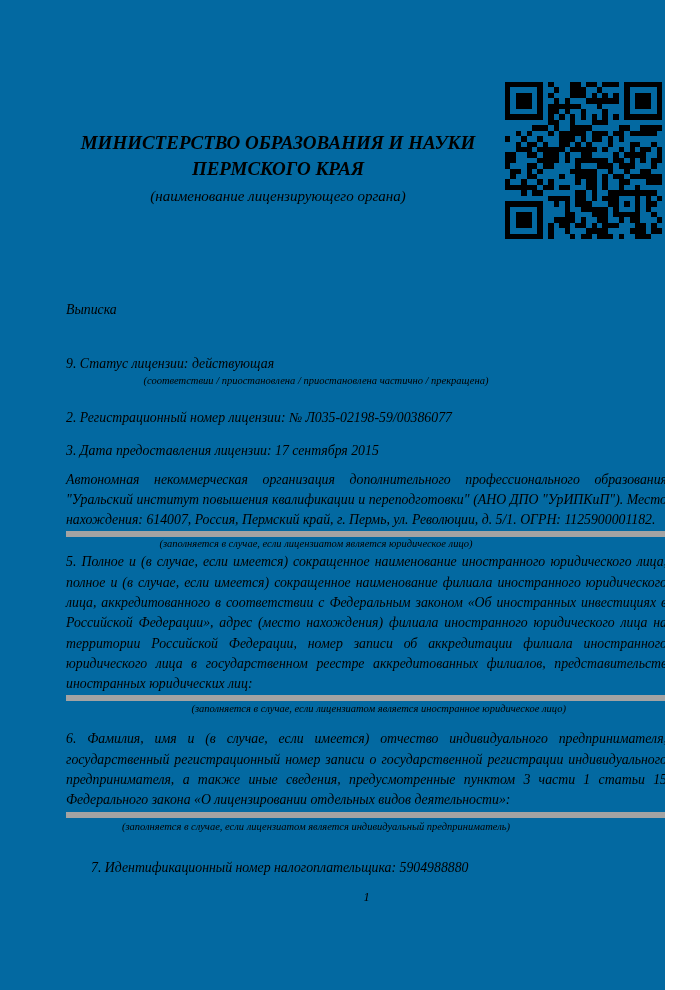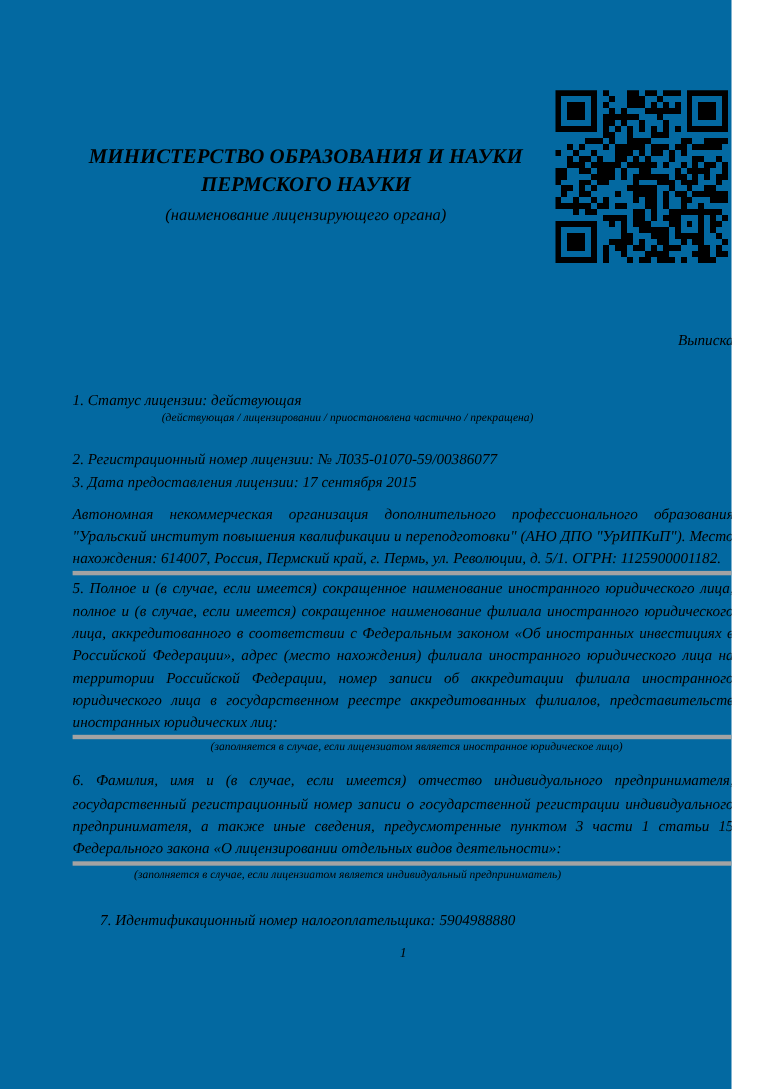--- a/index.html
+++ b/index.html
@@ -7,49 +7,49 @@
     position:relative;width:665px;height:990px;background:#0369a1;
     font-family:"Liberation Serif","DejaVu Serif",serif;color:#000;overflow:hidden;font-style:italic;
   }
   .content{position:absolute;left:66px;top:0;width:601px;}
   .header-row{margin-top:82px;position:relative;height:157px;}
   .authority{width:424px;padding-top:48px;text-align:center;}
   .authority-name{font-size:19px;line-height:26px;font-weight:bold;}
   .authority-caption{font-size:15px;line-height:12px;margin-top:8px;}
   .qr-wrap{position:absolute;top:0;right:5px;width:157px;height:157px;}
   .qr-wrap svg{display:block;width:157px;height:157px;shape-rendering:crispEdges;}
-  .doc-title{margin-top:62px;text-align:right;font-size:13.8px;line-height:17.5px;}
+  .doc-title{margin-top:62px;text-align:left;font-size:13.8px;line-height:17.5px;}
   .item{font-size:13.8px;line-height:20.3px;text-align:justify;}
   .item p{margin:0;}
   .single{text-align:left;line-height:21px;}
-  .ruled{border-bottom:4px solid #a3a3a3;padding-bottom:1px;}
+  .ruled{border-bottom:6px solid #a3a3a3;padding-bottom:1px;}
   .caption{width:500px;text-align:center;font-size:10.5px;line-height:13px;}
   .mt-title1{margin-top:34px;}
   .mt-item2{margin-top:20px;}
-  .mt-item3{}
+  .mt-item3{margin-top:12px;}
   .mt-item4{margin-top:9px;}
   .mt-cap4{margin-top:0;}
   .mt-item5{margin-top:2px;}
   .mt-cap5{margin-top:1px;text-align:right;}
   .mt-item6{margin-top:14px;}
   .mt-cap6{margin-top:2px;}
   .mt-item7{margin-top:24px;margin-left:25px;}
   .page-number{margin-top:12px;text-align:center;font-size:12.5px;line-height:15px;width:601px;}
 </style>
 </head>
 <body>
 
 <div class="page">
   <div class="content">
 
     <div class="header-row">
       <div class="authority">
         <div class="authority-name">
           <div>МИНИСТЕРСТВО ОБРАЗОВАНИЯ И НАУКИ</div>
-          <div>ПЕРМСКОГО НАУКИ</div>
+          <div>ПЕРМСКОГО КРАЯ</div>
         </div>
         <div class="authority-caption">(наименование лицензирующего органа)</div>
       </div>
       <div class="qr-wrap">
         <svg id="qr-svg" viewBox="0 0 29 29" xmlns="http://www.w3.org/2000/svg" aria-hidden="true">
             <rect x="0" y="0" width="1" height="1" fill="#000000"></rect>
             <rect x="1" y="0" width="1" height="1" fill="#000000"></rect>
             <rect x="2" y="0" width="1" height="1" fill="#000000"></rect>
             <rect x="3" y="0" width="1" height="1" fill="#000000"></rect>
             <rect x="4" y="0" width="1" height="1" fill="#000000"></rect>
@@ -485,30 +485,31 @@
             <rect x="25" y="28" width="1" height="1" fill="#000000"></rect>
             <rect x="26" y="28" width="1" height="1" fill="#000000"></rect>
           </svg>
       </div>
     </div>
 
     <div class="doc-title">
       <div>Выписка</div>
     </div>
 
-    <div class="item single mt-title1">1. Статус лицензии: действующая</div>
-    <div class="caption">(действующая / лицензировании / приостановлена частично / прекращена)</div>
-
-    <div class="item single mt-item2">2. Регистрационный номер лицензии: № Л035-01070-59/00386077</div>
+    <div class="item single mt-title1">9. Статус лицензии: действующая</div>
+    <div class="caption">(соответствии / приостановлена / приостановлена частично / прекращена)</div>
+
+    <div class="item single mt-item2">2. Регистрационный номер лицензии: № Л035-02198-59/00386077</div>
 
     <div class="item single mt-item3">3. Дата предоставления лицензии: 17 сентября 2015</div>
 
     <div class="item mt-item4">
       <p class="ruled">Автономная некоммерческая организация дополнительного профессионального образования "Уральский институт повышения квалификации и переподготовки" (АНО ДПО "УрИПКиП"). Место нахождения: 614007, Россия, Пермский край, г. Пермь, ул. Революции, д. 5/1. ОГРН: 1125900001182.</p>
     </div>
+    <div class="caption mt-cap4">(заполняется в случае, если лицензиатом является юридическое лицо)</div>
 
     <div class="item mt-item5">
       <p class="ruled">5. Полное и (в случае, если имеется) сокращенное наименование иностранного юридического лица, полное и (в случае, если имеется) сокращенное наименование филиала иностранного юридического лица, аккредитованного в соответствии с Федеральным законом «Об иностранных инвестициях в Российской Федерации», адрес (место нахождения) филиала иностранного юридического лица на территории Российской Федерации, номер записи об аккредитации филиала иностранного юридического лица в государственном реестре аккредитованных филиалов, представительств иностранных юридических лиц:</p>
     </div>
     <div class="caption mt-cap5">(заполняется в случае, если лицензиатом является иностранное юридическое лицо)</div>
 
     <div class="item mt-item6">
       <p class="ruled">6. Фамилия, имя и (в случае, если имеется) отчество индивидуального предпринимателя, государственный регистрационный номер записи о государственной регистрации индивидуального предпринимателя, а также иные сведения, предусмотренные пунктом 3 части 1 статьи 15 Федерального закона «О лицензировании отдельных видов деятельности»:</p>
     </div>
     <div class="caption mt-cap6">(заполняется в случае, если лицензиатом является индивидуальный предприниматель)</div>

